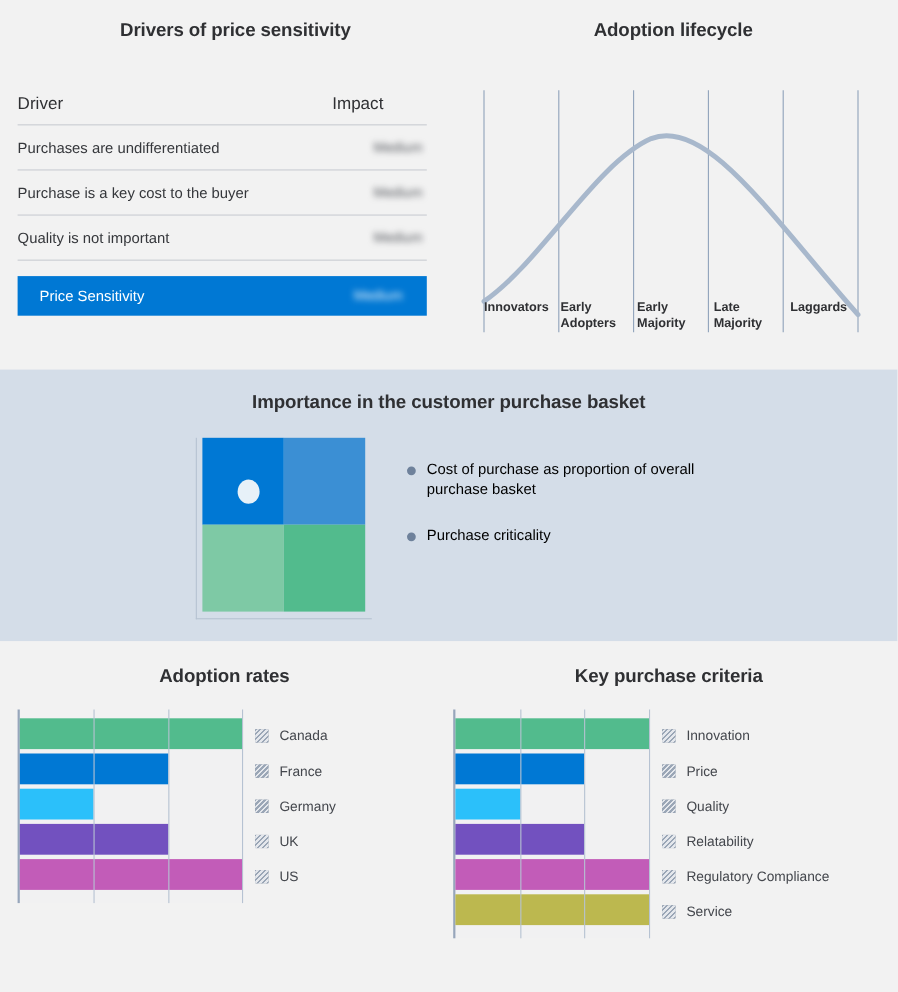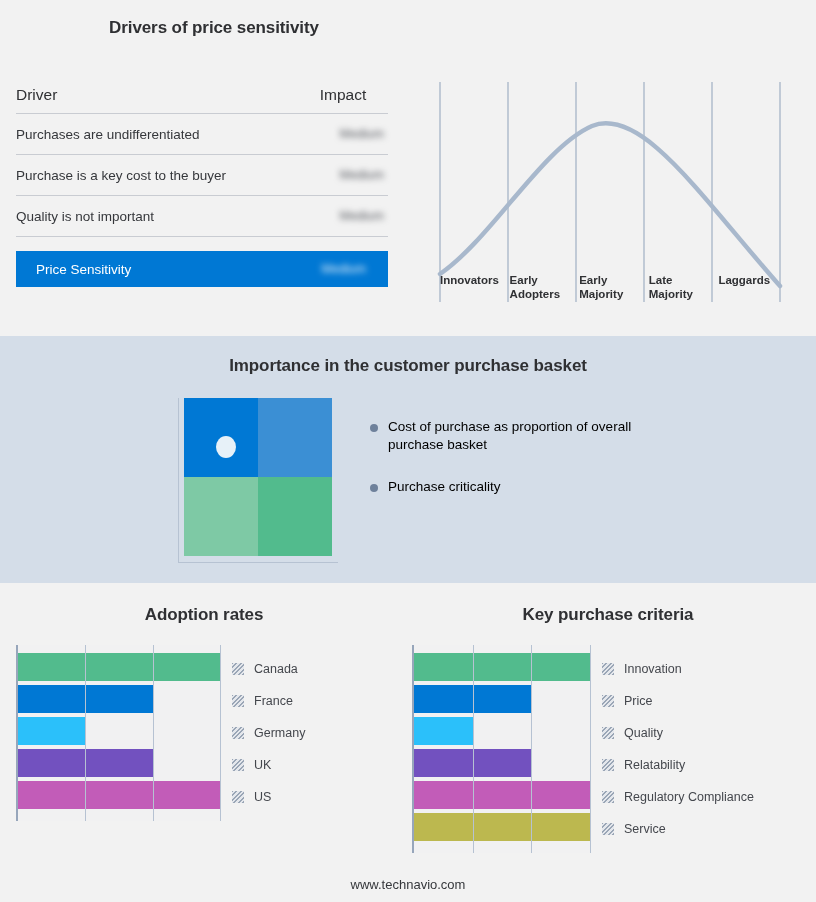--- a/index.html
+++ b/index.html
@@ -61,21 +61,21 @@
   .tbl-row  .c-driver { flex: 1 1 auto; }
   .tbl-head .c-impact,
   .tbl-row  .c-impact { flex: 0 0 86px; text-align: left; }
 
   .tbl-head .c-driver,
   .tbl-head .c-impact {
     font-weight: normal;
     font-size: 15.5px;
     color: #2f3033;
   }
-  .tbl-head .c-impact { text-align: center; padding-right: 4px; }
+  .tbl-head .c-impact { text-align: left; padding-right: 4px; }
 
   .tbl-row {
     display: flex;
     align-items: center;
     height: 41px;
     border-bottom: 1px solid #c9ccd2;
   }
   .tbl-row .c-driver {
     font-size: 13.5px;
     color: #35373b;
@@ -305,20 +305,21 @@
       </div>
 
       <div class="tbl-row highlight">
         <div class="c-driver">Price Sensitivity</div>
         <div class="c-impact">Medium</div>
       </div>
     </div>
   </section>
 
   <section class="lifecycle">
+    <h2 class="panel-title">Adoption lifecycle</h2>
 
     <div class="lc-plot">
       <svg class="lc-svg" width="360" height="232" viewBox="0 0 360 232">
         <g>
           <line x1="8" y1="4" x2="8" y2="224" stroke="#8fa2ba" stroke-width="1"></line>
           <line x1="76" y1="4" x2="76" y2="224" stroke="#8fa2ba" stroke-width="1"></line>
           <line x1="144" y1="4" x2="144" y2="224" stroke="#8fa2ba" stroke-width="1"></line>
           <line x1="212" y1="4" x2="212" y2="224" stroke="#8fa2ba" stroke-width="1"></line>
           <line x1="280" y1="4" x2="280" y2="224" stroke="#8fa2ba" stroke-width="1"></line>
           <line x1="348" y1="4" x2="348" y2="224" stroke="#8fa2ba" stroke-width="1"></line>
@@ -456,15 +457,14 @@
           </div>
           <div class="lg-item">
             <span class="lg-swatch"></span>
             <span class="lg-label">Service</span>
           </div>
         </div>
       <div style="clear:both"></div>
     </div>
   </section>
 
-  <div class="footer">www.technavio.com</div>
 
 </div>
 
 </body></html>

